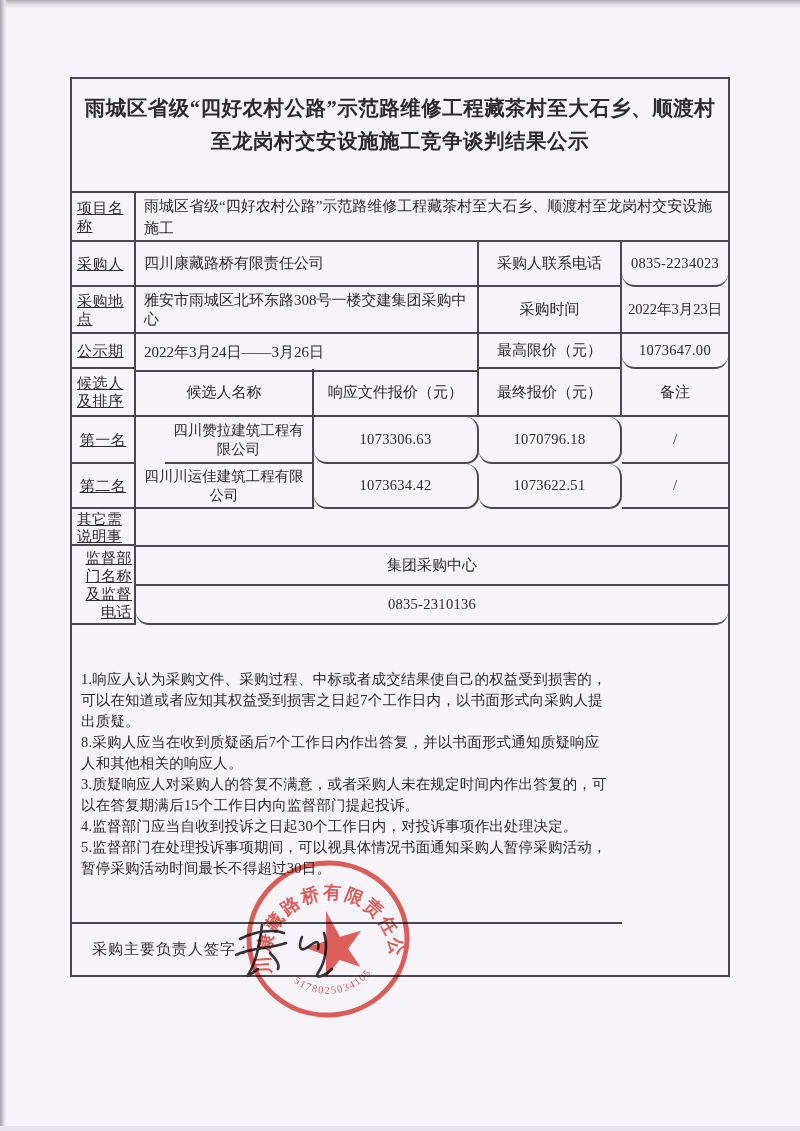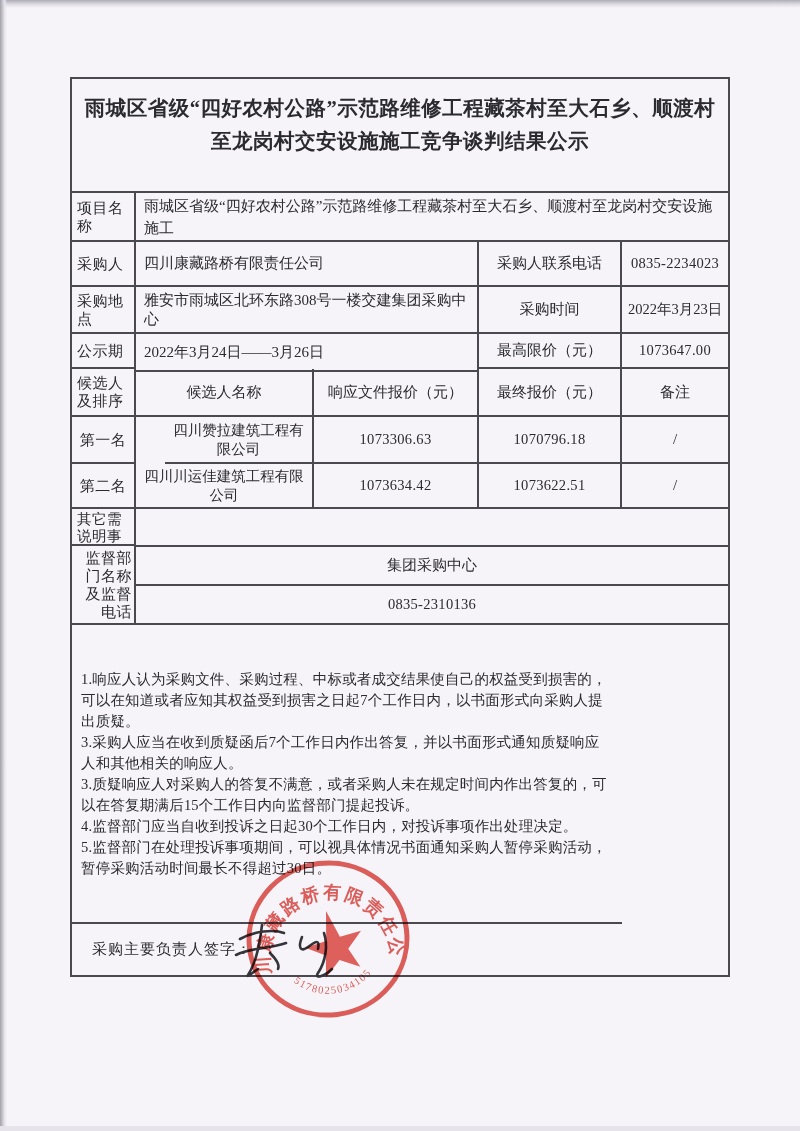--- a/index.html
+++ b/index.html
@@ -34,25 +34,25 @@
   .cell{
     border-right:2px solid var(--line);
     border-bottom:2px solid var(--line);
     display:flex;align-items:center;
     font-size:15px;line-height:19px;
     overflow:hidden;
   }
   .noR{border-right:none;}
   .span2{grid-column:span 2;}
   .span4{grid-column:span 4;}
-  .lbl{padding:2px 3px 2px 5px;letter-spacing:.5px;line-height:18px;}
+  .lbl{padding:2px 3px 2px 5px;letter-spacing:.5px;line-height:18px;text-decoration:underline;}
   .lbl.ctr{justify-content:center;text-align:right;padding:2px 2px;}
   .vleft{justify-content:flex-start;padding:18px 8px;}
   .vctr{justify-content:center;text-align:center;padding:2px 4px;}
-  .num{font-size:14.5px;letter-spacing:.3px;}
+  .num{font-size:14.5px;letter-spacing:.3px;border-radius:13px;}
   .title-cell{
     grid-column:1/6;border-right:none;
     justify-content:center;text-align:center;
     font-weight:bold;font-size:20.5px;line-height:33px;letter-spacing:.5px;
     padding:6px 10px 26px 10px;
   }
   .tight{line-height:17px;font-size:14.5px;}
   .objection-cell{
     flex-direction:column;justify-content:center;align-items:flex-start;
     padding:4px 8px 4px 9px;font-size:14.5px;line-height:21px;letter-spacing:.2px;
@@ -121,21 +121,21 @@
 
   <div class="cell lbl tight" style="align-items:flex-start;">其它需说明事</div>
   <div class="cell span4 noR vleft"></div>
 
   <div class="cell lbl ctr" style="grid-row:span 2;">监督部门名称及监督电话</div>
   <div class="cell span4 noR vctr">集团采购中心</div>
   <div class="cell span4 noR vctr num">0835-2310136</div>
 
   <div class="cell span4 noR objection-cell">
     <p>1.响应人认为采购文件、采购过程、中标或者成交结果使自己的权益受到损害的，可以在知道或者应知其权益受到损害之日起7个工作日内，以书面形式向采购人提出质疑。</p>
-    <p>3.采购人应当在收到质疑函后7个工作日内作出答复，并以书面形式通知质疑响应人和其他相关的响应人。</p>
+    <p>8.采购人应当在收到质疑函后7个工作日内作出答复，并以书面形式通知质疑响应人和其他相关的响应人。</p>
     <p>3.质疑响应人对采购人的答复不满意，或者采购人未在规定时间内作出答复的，可以在答复期满后15个工作日内向监督部门提起投诉。</p>
     <p>4.监督部门应当自收到投诉之日起30个工作日内，对投诉事项作出处理决定。</p>
     <p>5.监督部门在处理投诉事项期间，可以视具体情况书面通知采购人暂停采购活动，暂停采购活动时间最长不得超过30日。</p>
   </div>
 
   <div class="cell sig-cell">
     <span>采购主要负责人签字：</span>
   </div>
 </div>
 

